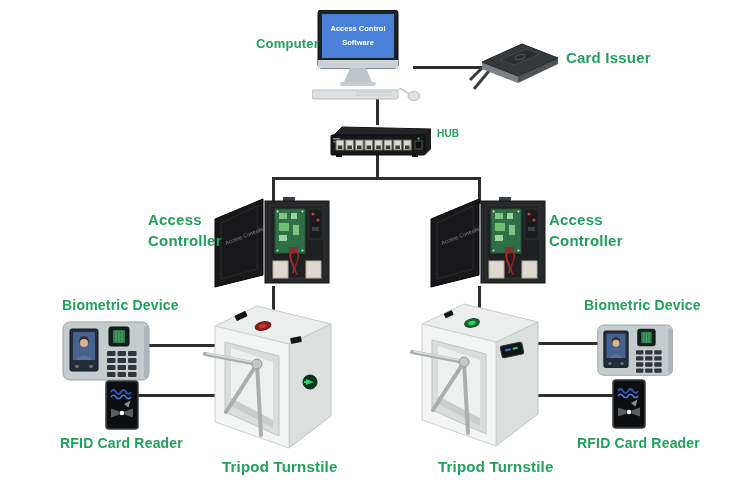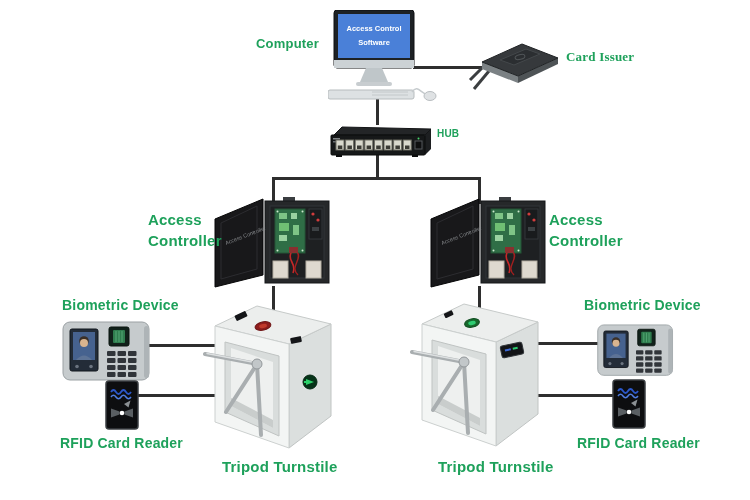--- a/index.html
+++ b/index.html
@@ -29,21 +29,21 @@
   <div class="connector h" style="top:177px;left:272px;width:209px;"></div>
   <div class="connector v" style="top:177px;left:272px;height:27px;"></div>
   <div class="connector v" style="top:286px;left:272px;height:24px;"></div>
   <div class="connector v" style="top:177px;left:478px;height:27px;"></div>
   <div class="connector v" style="top:286px;left:478px;height:22px;"></div>
   <div class="connector h" style="top:344px;left:149px;width:66px;"></div>
   <div class="connector h" style="top:394px;left:137px;width:78px;"></div>
   <div class="connector h" style="top:342px;left:538px;width:60px;"></div>
   <div class="connector h" style="top:394px;left:538px;width:76px;"></div>
 
-  <div class="dev" style="left:328px;top:10px;">
+  <div class="dev" style="left:312px;top:10px;">
     <svg width="112" height="94" viewBox="0 0 112 94">
       <g>
         <rect x="6" y="0" width="80" height="58" rx="3" fill="#1d2124" stroke="#0e1012"></rect>
         <rect x="10" y="4" width="72" height="44" fill="#4a80d8"></rect>
         <text x="46" y="21" font-size="7.5" font-weight="bold" fill="#ffffff" text-anchor="middle">Access Control</text>
         <text x="46" y="35" font-size="7.5" font-weight="bold" fill="#ffffff" text-anchor="middle">Software</text>
         <rect x="6" y="50" width="80" height="8" fill="#ccd2d5"></rect>
         <polygon points="38,58 54,58 60,72 32,72" fill="#bfc6c9"></polygon>
         <rect x="28" y="72" width="36" height="4" rx="2" fill="#c8cdd0"></rect>
       </g>
@@ -318,21 +318,21 @@
       </g>
       <g transform="rotate(-12 102 62)">
         <rect x="91" y="56" width="22" height="12" rx="2" fill="#121417" stroke="#33373b"></rect>
         <rect x="95" y="60" width="6" height="2" fill="#3d6bd8"></rect>
         <rect x="103" y="60" width="5" height="2" fill="#2ecc71"></rect>
       </g>
     </svg>
   </div>
 
   <div class="lbl" style="left:256px;top:36px;font-size:13px;">Computer</div>
-  <div class="lbl" style="left:566px;top:49px;font-size:13px;font-family:Liberation Serif, serif;">Card Issuer</div>
+  <div class="lbl" style="left:566px;top:49px;font-size:15px;">Card Issuer</div>
   <div class="lbl" style="left:437px;top:128px;font-size:10px;">HUB</div>
   <div class="lbl wrap" style="left:148px;top:209px;width:86px;font-size:15px;">Access Controller</div>
   <div class="lbl wrap" style="left:549px;top:209px;width:86px;font-size:15px;">Access Controller</div>
   <div class="lbl" style="left:62px;top:297px;font-size:14px;">Biometric Device</div>
   <div class="lbl" style="left:584px;top:297px;font-size:14px;">Biometric Device</div>
   <div class="lbl" style="left:60px;top:435px;font-size:14px;">RFID Card Reader</div>
   <div class="lbl" style="left:577px;top:435px;font-size:14px;">RFID Card Reader</div>
   <div class="lbl" style="left:222px;top:458px;font-size:15px;">Tripod Turnstile</div>
   <div class="lbl" style="left:438px;top:458px;font-size:15px;">Tripod Turnstile</div>
 

